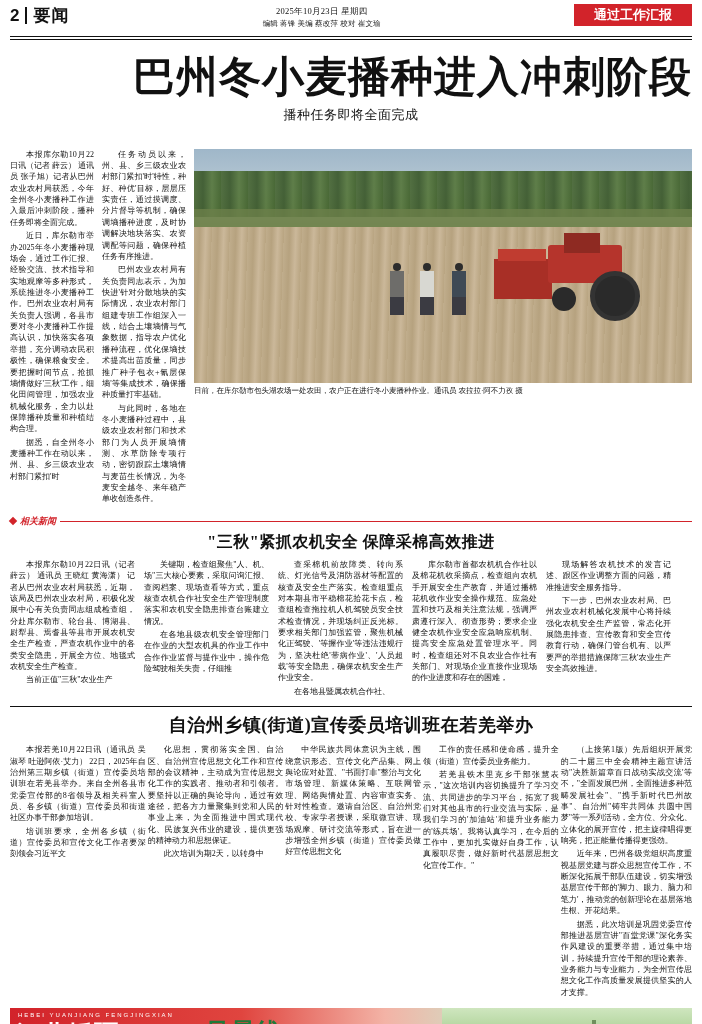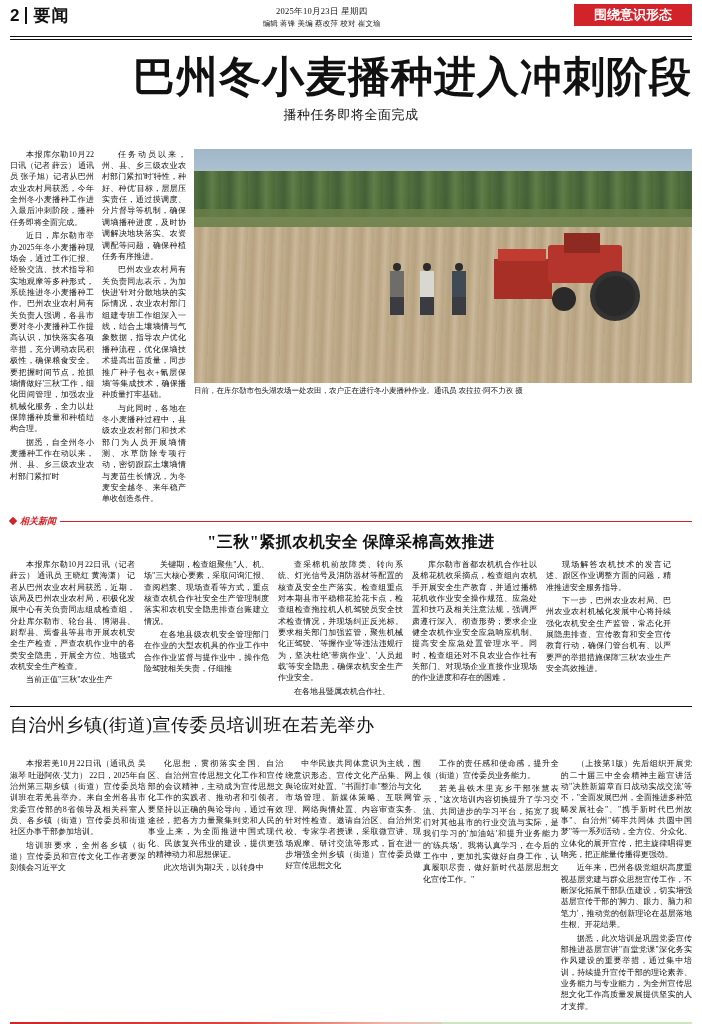--- a/index.html
+++ b/index.html
@@ -77,21 +77,21 @@
   .related-label{font-size:9px;color:#d2232a;font-weight:bold;}
   .related-line{flex:1;border-top:1px solid #d2232a;}
   .sec-head{text-align:center;font-size:16px;font-weight:bold;margin:4px 0 6px 0;letter-spacing:.5px;}
 
   .cols5{display:flex;gap:9px;}
   .c5{width:125px;font-size:8px;line-height:1.42;text-align:justify;}
   .c5 p{margin:0 0 2px 0;text-indent:2em;}
 
   .hr-thin{border-top:0.8px solid #111;margin:7px 0 6px 0;}
 
-  .sec-head2{text-align:left;font-size:18px;font-weight:normal;margin:2px 0 21px 0;letter-spacing:.5px;}
+  .sec-head2{text-align:center;font-size:18px;font-weight:bold;margin:2px 0 7px 0;letter-spacing:.5px;}
 
   .cols4{display:flex;gap:2px;}
   .c4{width:155px;font-size:8px;line-height:1.42;text-align:justify;}
   .c4 p{margin:0 0 2px 0;text-indent:2em;}
   .c4.narrow{width:150px;}
 
   
   .banner{
     position:relative;width:682px;height:46px;margin:8px 0 4px 0;overflow:hidden;
     background:linear-gradient(90deg,#d2232a 0%,#e0453f 34%,#f3b3a6 55%,#cfe0c6 70%,#b9d6a8 100%);
@@ -114,21 +114,21 @@
     <div class="mh-left">
       <span class="mh-pagenum">2</span>
       <span class="mh-bar"></span>
       <span class="mh-section">要闻</span>
     </div>
     <div class="mh-center">
       <div class="date">2025年10月23日  星期四</div>
       <div class="credits">编辑 蒋锋    美编 蔡改萍    校对 崔文瑜</div>
     </div>
     <div class="mh-right">
-      <div class="logo">围绕意识形态</div>
+      <div class="logo">通过工作汇报</div>
     </div>
   </div>
   <div class="rule-top"></div>
   <div class="rule-top2"></div>
 
   <div class="headline">巴州冬小麦播种进入冲刺阶段</div>
   <div class="subhead">播种任务即将全面完成</div>
 
   <div class="top-block">
     <div class="col w1">

